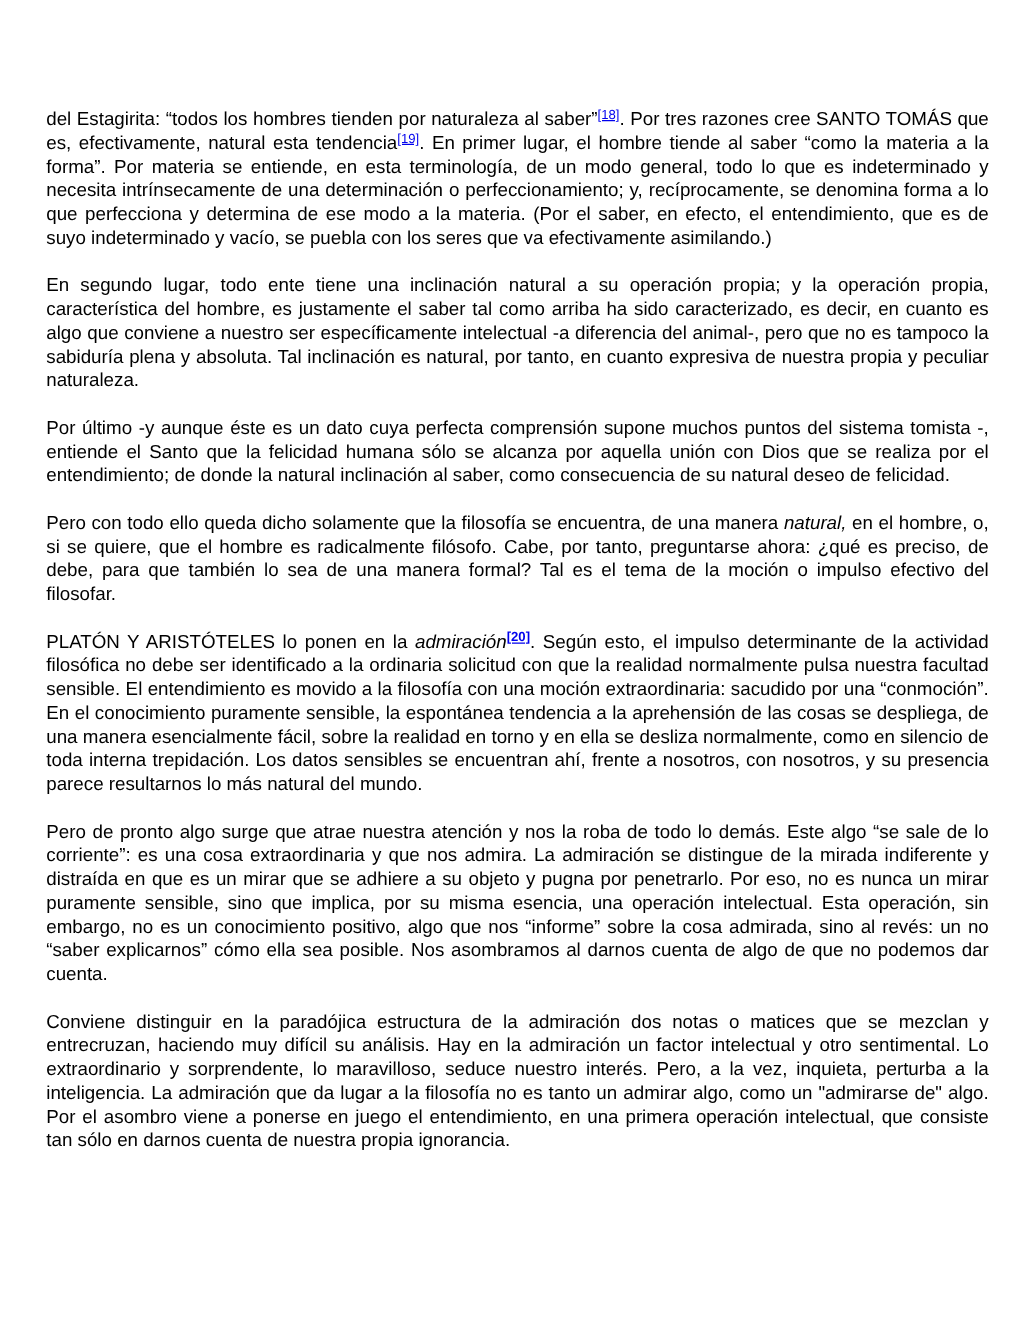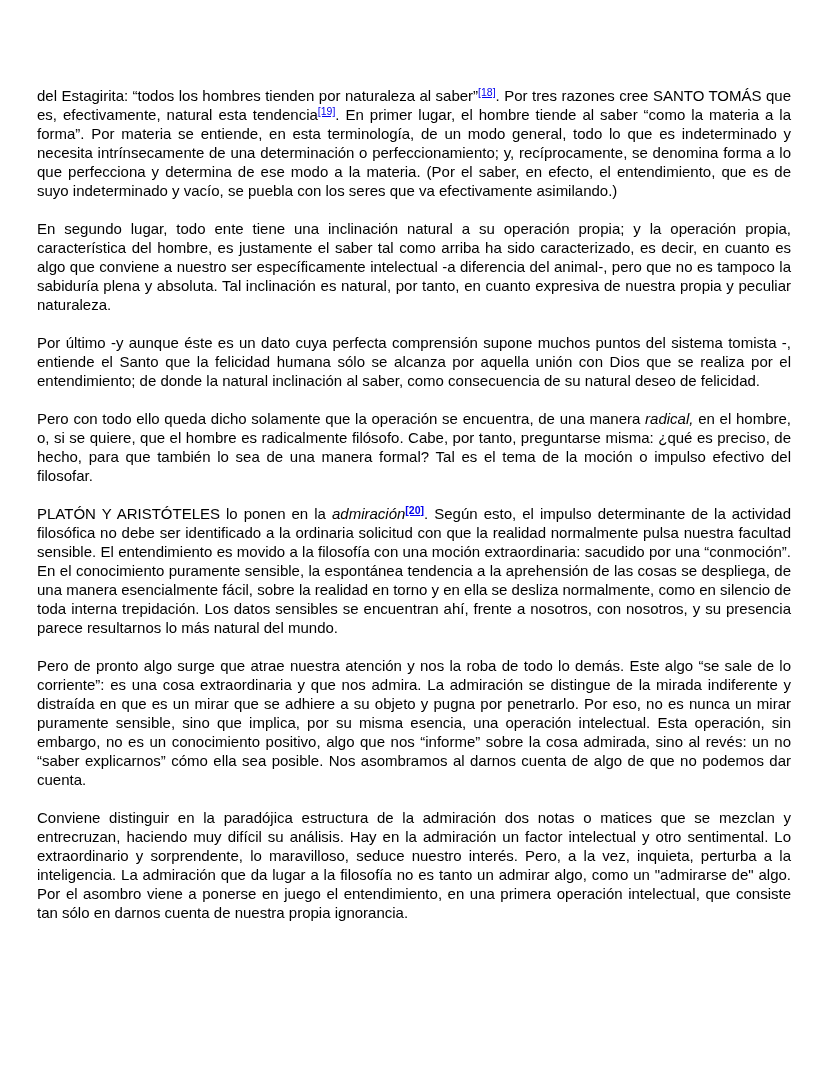--- a/index.html
+++ b/index.html
@@ -44,21 +44,21 @@
 <body>
 
 <div class="page">
 
   <p><span>del Estagirita: “todos los hombres tienden por naturaleza al saber”</span><sup class="fn-sup"><a href="#" class="fn">[18]</a></sup><span>. Por tres razones cree SANTO TOMÁS que es, efectivamente, natural esta tendencia</span><sup class="fn-sup"><a href="#" class="fn">[19]</a></sup><span>. En primer lugar, el hombre tiende al saber “como la materia a la forma”. Por materia se entiende, en esta terminología, de un modo general, todo lo que es indeterminado y necesita intrínsecamente de una determinación o perfeccionamiento; y, recíprocamente, se denomina forma a lo que perfecciona y determina de ese modo a la materia. (Por el saber, en efecto, el entendimiento, que es de suyo indeterminado y vacío, se puebla con los seres que va efectivamente asimilando.)</span></p>
 
   <p><span>En segundo lugar, todo ente tiene una inclinación natural a su operación propia; y la operación propia, característica del hombre, es justamente el saber tal como arriba ha sido caracterizado, es decir, en cuanto es algo que conviene a nuestro ser específicamente intelectual -a diferencia del animal-, pero que no es tampoco la sabiduría plena y absoluta. Tal inclinación es natural, por tanto, en cuanto expresiva de nuestra propia y peculiar naturaleza.</span></p>
 
   <p><span>Por último -y aunque éste es un dato cuya perfecta comprensión supone muchos puntos del sistema tomista -, entiende el Santo que la felicidad humana sólo se alcanza por aquella unión con Dios que se realiza por el entendimiento; de donde la natural inclinación al saber, como consecuencia de su natural deseo de felicidad.</span></p>
 
-  <p><span>Pero con todo ello queda dicho solamente que la operación se encuentra, de una manera </span><em class="it">radical,</em><span> en el hombre, o, si se quiere, que el hombre es radicalmente filósofo. Cabe, por tanto, preguntarse misma: ¿qué es preciso, de hecho, para que también lo sea de una manera formal? Tal es el tema de la moción o impulso efectivo del filosofar.</span></p>
+  <p><span>Pero con todo ello queda dicho solamente que la filosofía se encuentra, de una manera </span><em class="it">natural,</em><span> en el hombre, o, si se quiere, que el hombre es radicalmente filósofo. Cabe, por tanto, preguntarse ahora: ¿qué es preciso, de debe, para que también lo sea de una manera formal? Tal es el tema de la moción o impulso efectivo del filosofar.</span></p>
 
   <p><span>PLATÓN Y ARISTÓTELES lo ponen en la </span><em class="it">admiración</em><sup class="fn-sup"><a href="#" class="fn fn-bi">[20]</a></sup><span>. Según esto, el impulso determinante de la actividad filosófica no debe ser identificado a la ordinaria solicitud con que la realidad normalmente pulsa nuestra facultad sensible. El entendimiento es movido a la filosofía con una moción extraordinaria: sacudido por una “conmoción”. En el conocimiento puramente sensible, la espontánea tendencia a la aprehensión de las cosas se despliega, de una manera esencialmente fácil, sobre la realidad en torno y en ella se desliza normalmente, como en silencio de toda interna trepidación. Los datos sensibles se encuentran ahí, frente a nosotros, con nosotros, y su presencia parece resultarnos lo más natural del mundo.</span></p>
 
   <p><span>Pero de pronto algo surge que atrae nuestra atención y nos la roba de todo lo demás. Este algo “se sale de lo corriente”: es una cosa extraordinaria y que nos admira. La admiración se distingue de la mirada indiferente y distraída en que es un mirar que se adhiere a su objeto y pugna por penetrarlo. Por eso, no es nunca un mirar puramente sensible, sino que implica, por su misma esencia, una operación intelectual. Esta operación, sin embargo, no es un conocimiento positivo, algo que nos “informe” sobre la cosa admirada, sino al revés: un no “saber explicarnos” cómo ella sea posible. Nos asombramos al darnos cuenta de algo de que no podemos dar cuenta.</span></p>
 
   <p><span>Conviene distinguir en la paradójica estructura de la admiración dos notas o matices que se mezclan y entrecruzan, haciendo muy difícil su análisis. Hay en la admiración un factor intelectual y otro sentimental. Lo extraordinario y sorprendente, lo maravilloso, seduce nuestro interés. Pero, a la vez, inquieta, perturba a la inteligencia. La admiración que da lugar a la filosofía no es tanto un admirar algo, como un "admirarse de" algo. Por el asombro viene a ponerse en juego el entendimiento, en una primera operación intelectual, que consiste tan sólo en darnos cuenta de nuestra propia ignorancia.</span></p>
 
 </div>
 
 </body></html>

